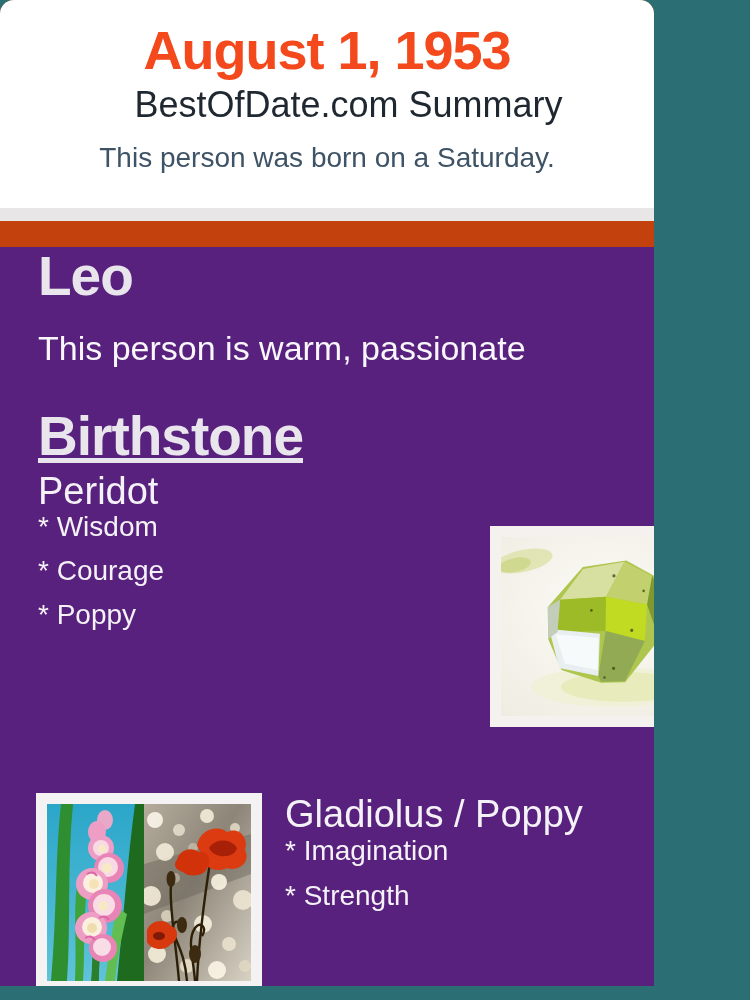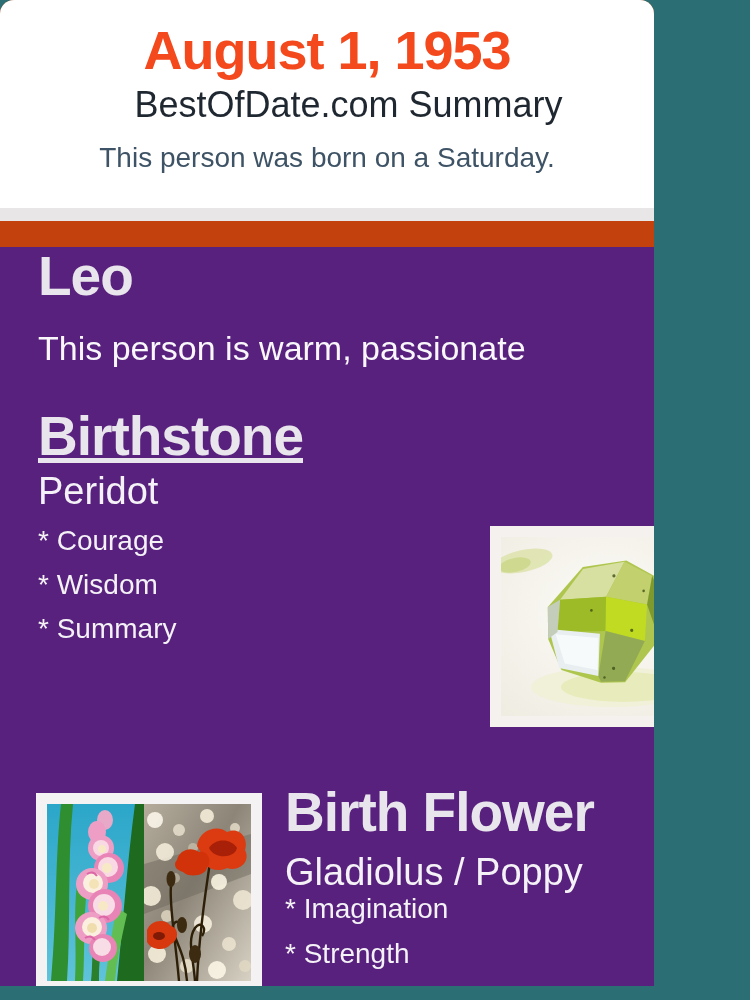--- a/index.html
+++ b/index.html
@@ -99,23 +99,23 @@
   <div class="purple">
 
     <div class="h-big sign">Leo</div>
 
     <div class="desc">
       <div>This person is warm, passionate</div>
     </div>
 
     <div class="h-big stone-heading">Birthstone</div>
     <div class="stone-name">Peridot</div>
+    <div class="trait">* Wisdom</div>
     <div class="trait first">* Courage</div>
-    <div class="trait">* Wisdom</div>
-    <div class="trait">* Summary</div>
+    <div class="trait">* Poppy</div>
 
     <div class="figure gem-figure">
       <svg viewBox="0 0 211 179" preserveAspectRatio="none">
         <defs>
           <radialGradient id="gbg" cx="50%" cy="42%" r="75%">
             <stop offset="0%" stop-color="#FCFBF7"></stop>
             <stop offset="100%" stop-color="#EFECE2"></stop>
           </radialGradient>
         </defs>
         <rect x="0" y="0" width="211" height="179" fill="url(#gbg)"></rect>
@@ -241,21 +241,20 @@
             <path d="M162,44 C168,34 184,34 190,44 C188,54 168,56 162,44 Z" fill="#A82007"></path>
             <path d="M130,56 C132,46 144,42 152,48 C160,46 166,56 160,64 C158,72 142,74 136,68 C128,66 126,60 130,56 Z" fill="#D23209"></path>
             <path d="M100,126 C104,116 118,114 124,122 C132,124 132,136 124,140 C118,148 104,146 100,138 Z" fill="#D8380E"></path>
             <ellipse cx="112" cy="132" rx="6" ry="4" fill="#7E1A05"></ellipse>
           </g>
         </g>
       </svg>
     </div>
 
     <div class="flower-text">
-      <div class="h-big">Birth Flower</div>
       <div class="flower-name">Gladiolus / Poppy</div>
       <div class="trait">* Imagination</div>
       <div class="trait first">* Strength</div>
     </div>
 
   </div>
 </div>
 
 <div class="footer-strip"></div>
 

